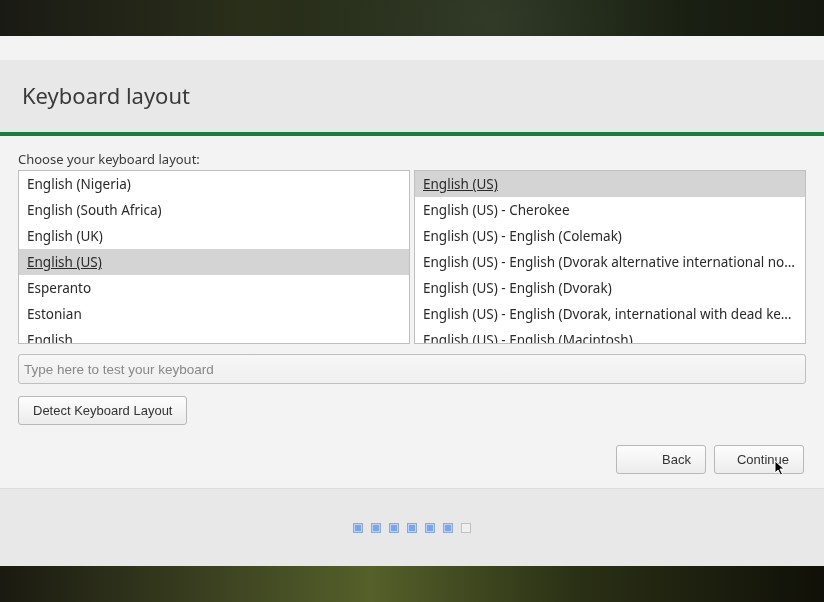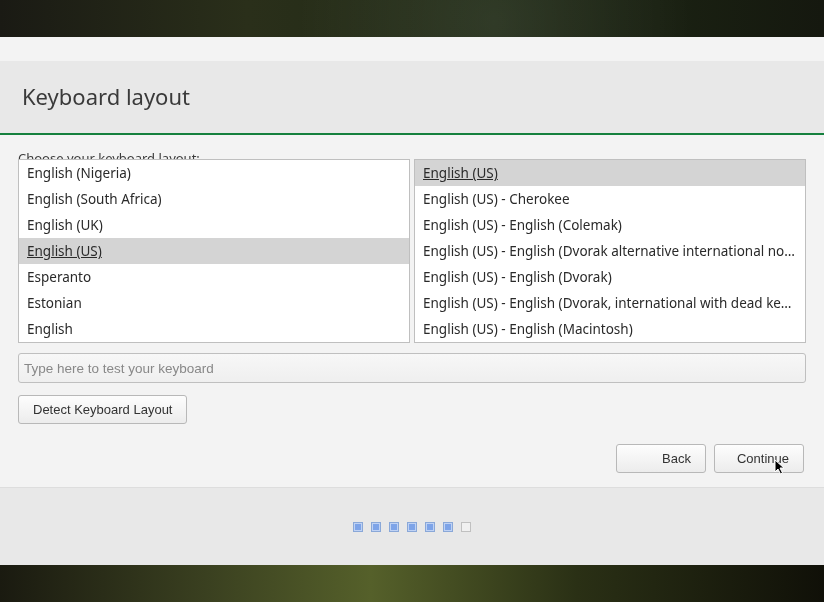--- a/index.html
+++ b/index.html
@@ -19,32 +19,32 @@
     .bg-bottom { height: 56px; background: linear-gradient(90deg, #1a1a10 0%, #3a4020 25%, #55602a 45%, #2a3015 70%, #101008 100%); }
     .panel {
       background: #f3f3f3;
       flex: 1;
       display: flex;
       flex-direction: column;
     }
     .header {
       background: #e8e8e8;
       padding: 20px 22px 22px 22px;
-      border-bottom: 2px solid #15803d;
+      border-bottom: 4px solid #15803d;
       margin-top: 24px;
     }
     .header h1 { font-size: 22px; font-weight: 400; color: #3a3a3a; }
     .content {
       padding: 14px 18px 14px 18px;
       flex: 1;
       display: flex;
       flex-direction: column;
     }
     .prompt { font-size: 13px; color: #3a3a3a; margin-bottom: 2px; }
-    .lists { display: flex; gap: 4px; height: 174px; align-items: flex-end; }
+    .lists { display: flex; gap: 4px; height: 174px; }
     .listbox {
       flex: 1;
       background: #fff;
       border: 1px solid #bfbfbf;
       overflow-y: hidden;
       font-size: 13.5px;
     }
     .listbox .item {
       padding: 4px 8px;
       white-space: nowrap;

